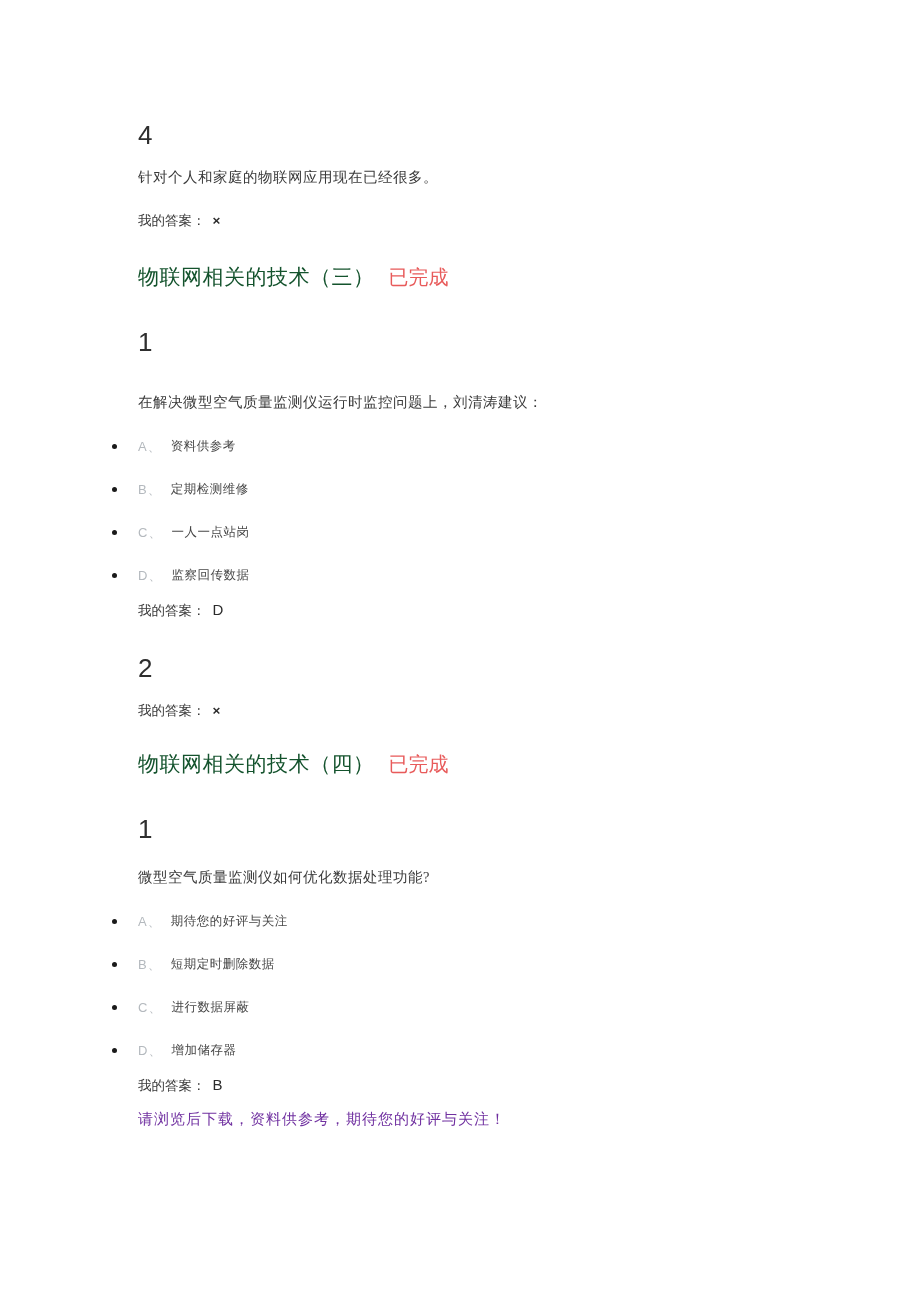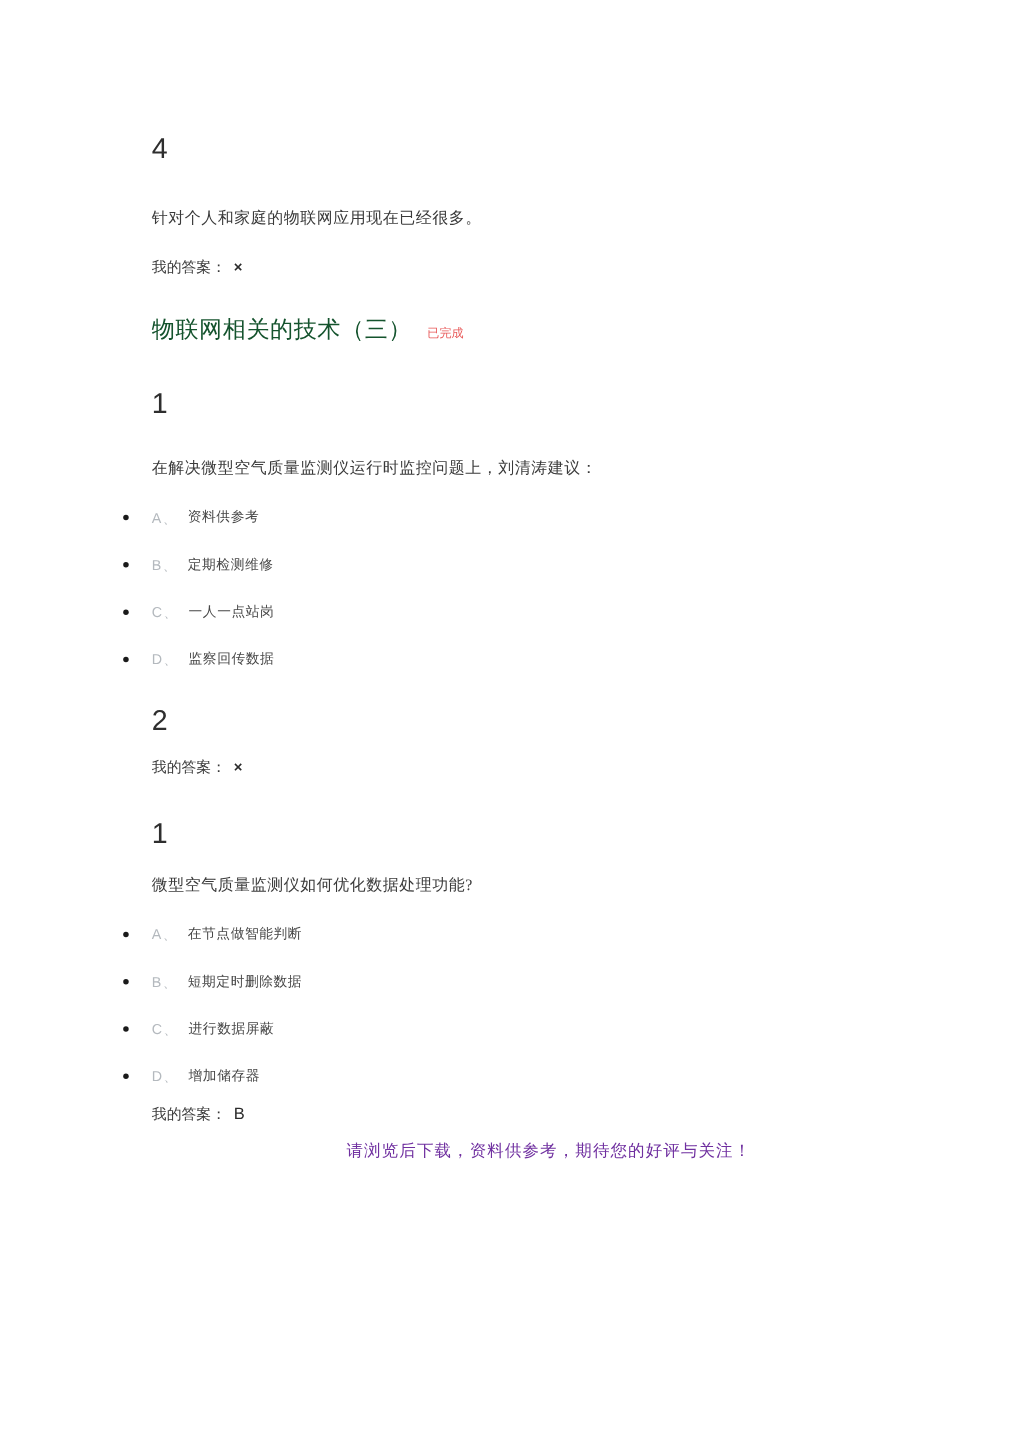--- a/index.html
+++ b/index.html
@@ -21,44 +21,44 @@
   }
   .answer-line { font-size:13.5px; color:#3a3a3a; line-height:20px; }
   .answer-value {
     font-family:"Liberation Sans","DejaVu Sans",sans-serif;
     font-size:15px; color:#2b2b2b; margin-left:7px;
   }
   .answer-value.cross { font-weight:bold; font-size:13.5px; }
 
   .section-title-row { line-height:28px; }
   .section-title { font-size:21px; color:#14532d; letter-spacing:0.5px; }
-  .status-badge { font-size:11px; margin-left:14px; }
+  .status-badge { font-size:20px; margin-left:14px; }
 
   .options { }
   .option {
     display:flex; align-items:center;
     margin-left:-26px; margin-bottom:26px; line-height:17px;
   }
   .option:last-child { margin-bottom:0; }
   .bullet { width:26px; flex:none; display:flex; align-items:center; }
   .bullet i {
     display:block; width:5px; height:5px; border-radius:50%;
     background:#1a1a1a;
   }
   .opt-letter {
     font-family:"Liberation Sans","DejaVu Sans",sans-serif;
     font-size:13px; color:#b4b9be; margin-right:9px; letter-spacing:1px;
   }
   .opt-text { font-size:12.5px; color:#474747; letter-spacing:0.5px; }
 
-  .footer-note { text-align:center; font-size:15px; letter-spacing:1px; }
+  .footer-note { font-size:15px; letter-spacing:1px; }
 
   .mt14{margin-top:14px}.mt16{margin-top:16px}.mt24{margin-top:24px}
   .mt26{margin-top:26px}.mt29{margin-top:29px}.mt32{margin-top:32px}
-  .mt34{margin-top:34px}.mt36{margin-top:22px}.mt38{margin-top:38px}
+  .mt34{margin-top:34px}.mt36{margin-top:22px}.mt38{margin-top:16px}
 </style>
 </head>
 <body>
 
 <div class="content">
 
   <div class="qnum">4</div>
   <div class="qtext mt38">针对个人和家庭的物联网应用现在已经很多。</div>
   <div class="answer-line mt24">
     <span>我的答案：</span><span class="answer-value cross">×</span>
@@ -93,36 +93,42 @@
       <span class="opt-text">一人一点站岗</span>
     </div>
     <div class="option">
       <span class="bullet">
           <i></i>
         </span>
       <span class="opt-letter">D、</span>
       <span class="opt-text">监察回传数据</span>
     </div>
   </div>
+  <div class="answer-line mt16">
+    <span>我的答案：</span><span class="answer-value">D</span>
+  </div>
 
   <div class="qnum mt32">2</div>
   <div class="answer-line mt16">
     <span>我的答案：</span><span class="answer-value cross">×</span>
   </div>
 
+  <div class="section-title-row mt29">
+    <span class="section-title">物联网相关的技术（四）</span><span class="status-badge" style="color:#e85b5b">已完成</span>
+  </div>
 
   <div class="qnum mt34">1</div>
   <div class="qtext mt36">微型空气质量监测仪如何优化数据处理功能?</div>
   <div class="options mt26">
     <div class="option">
       <span class="bullet">
           <i></i>
         </span>
       <span class="opt-letter">A、</span>
-      <span class="opt-text">在节点做智能判断</span>
+      <span class="opt-text">期待您的好评与关注</span>
     </div>
     <div class="option">
       <span class="bullet">
           <i></i>
         </span>
       <span class="opt-letter">B、</span>
       <span class="opt-text">短期定时删除数据</span>
     </div>
     <div class="option">
       <span class="bullet">

